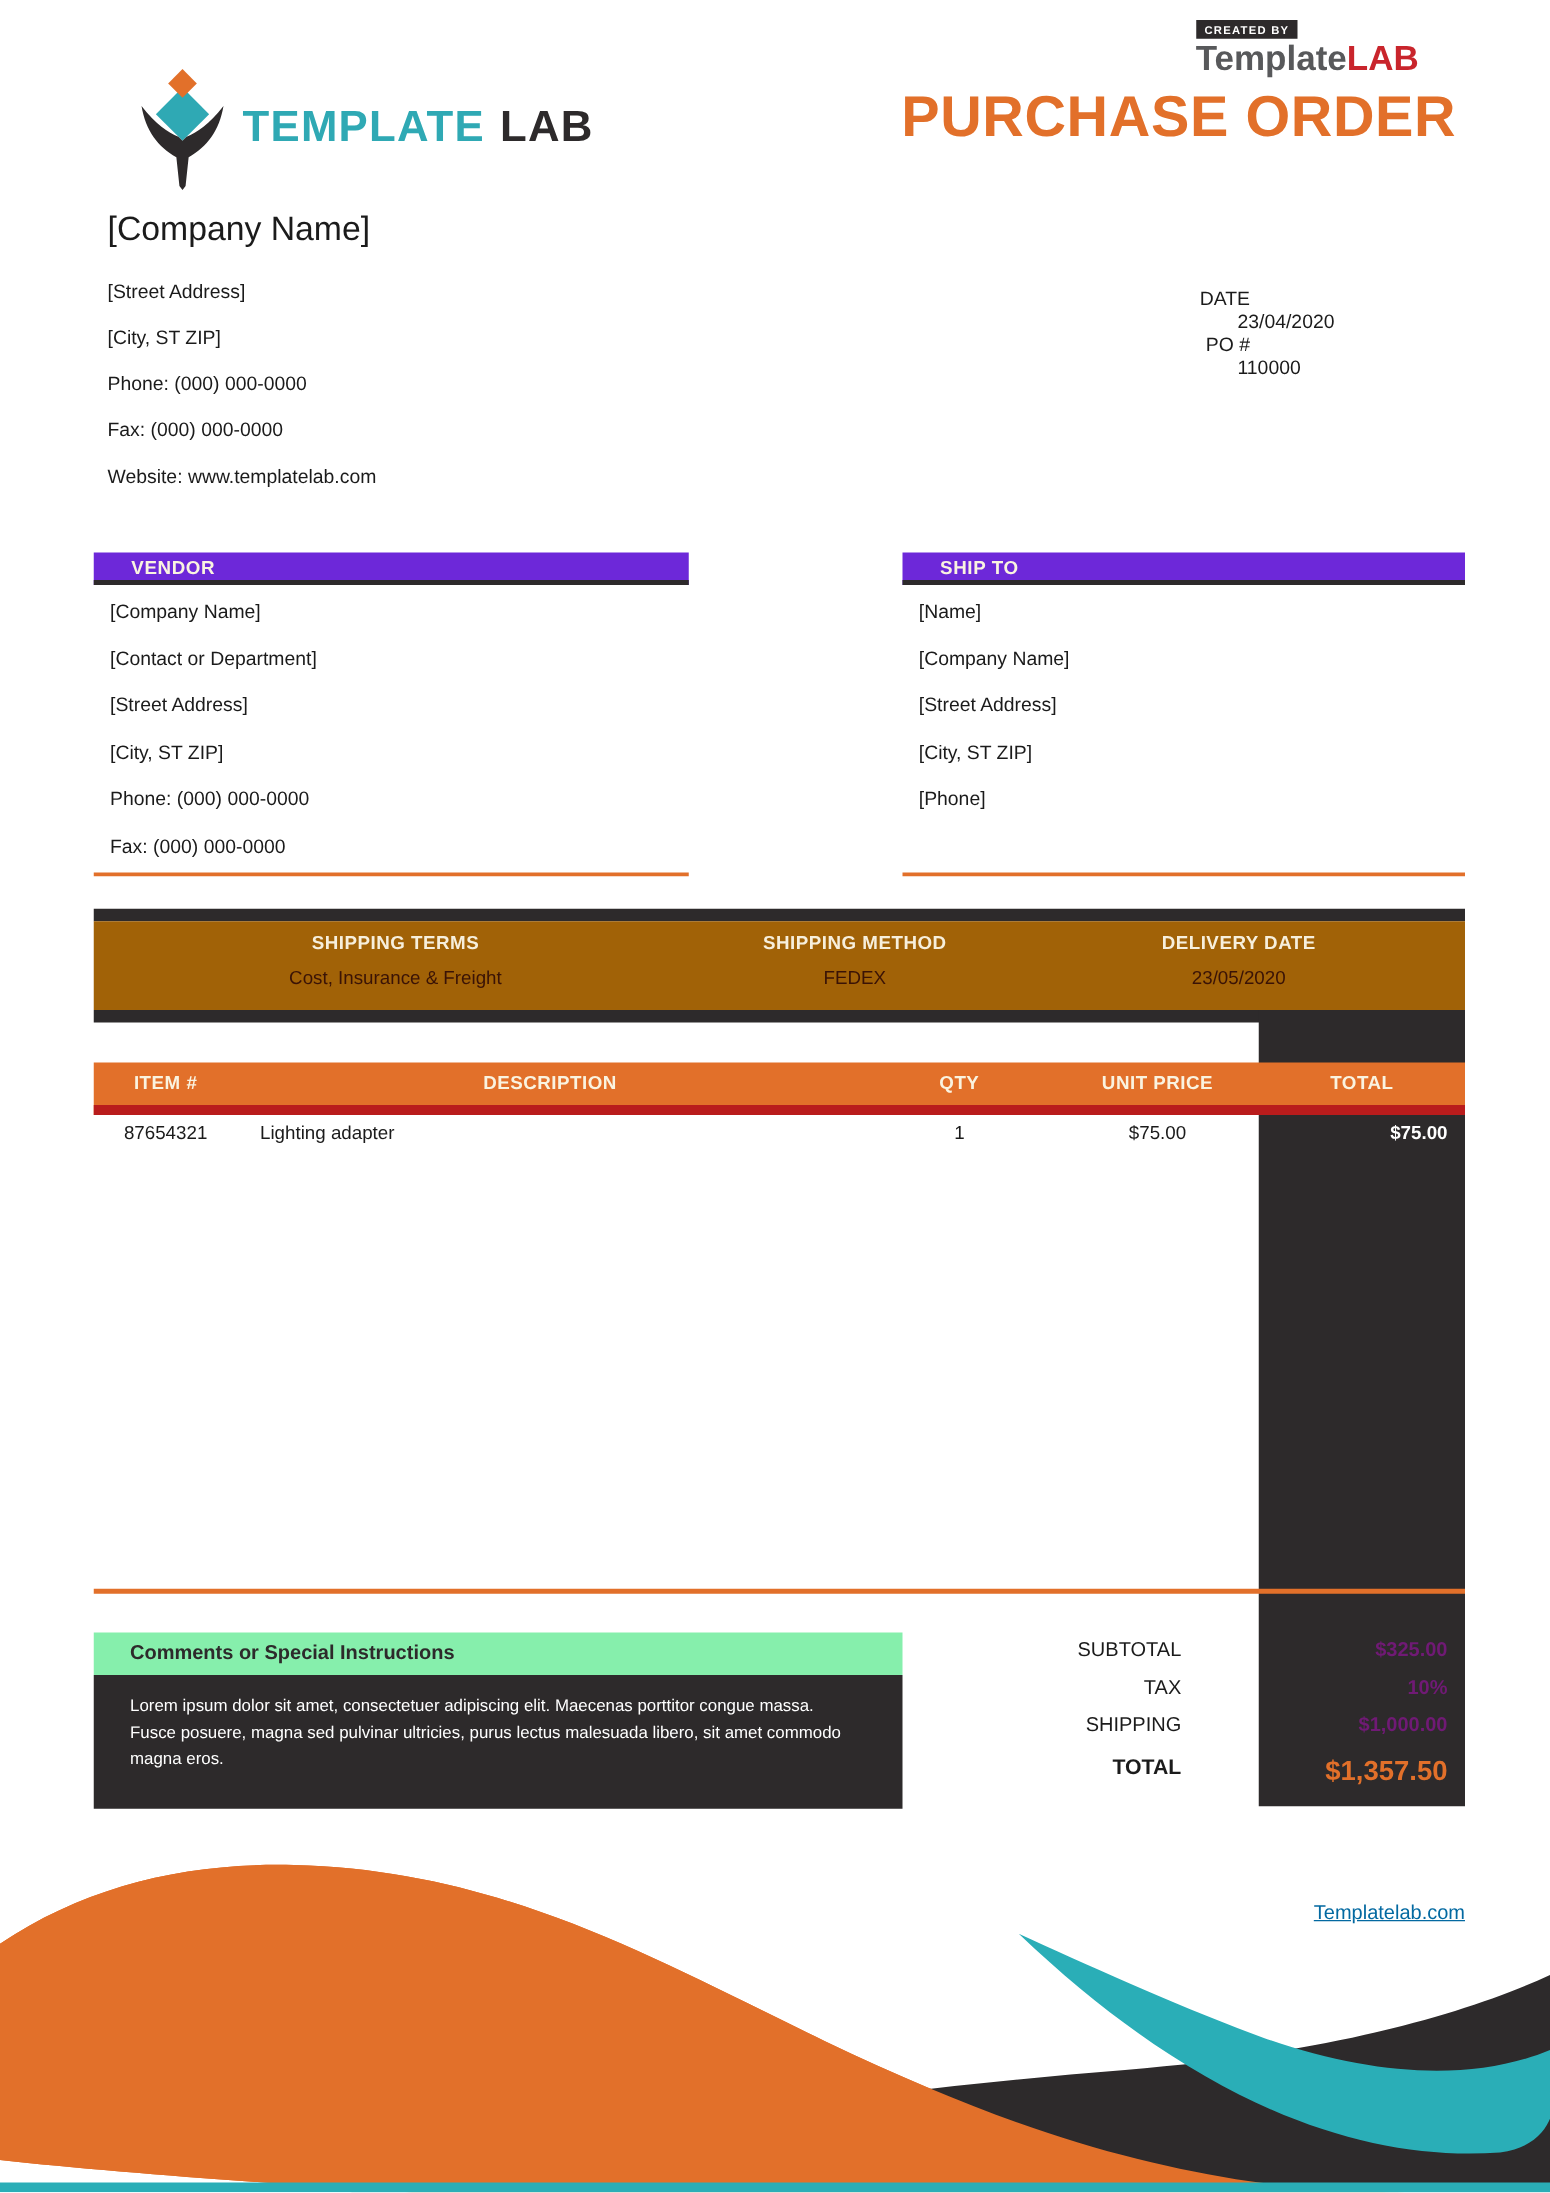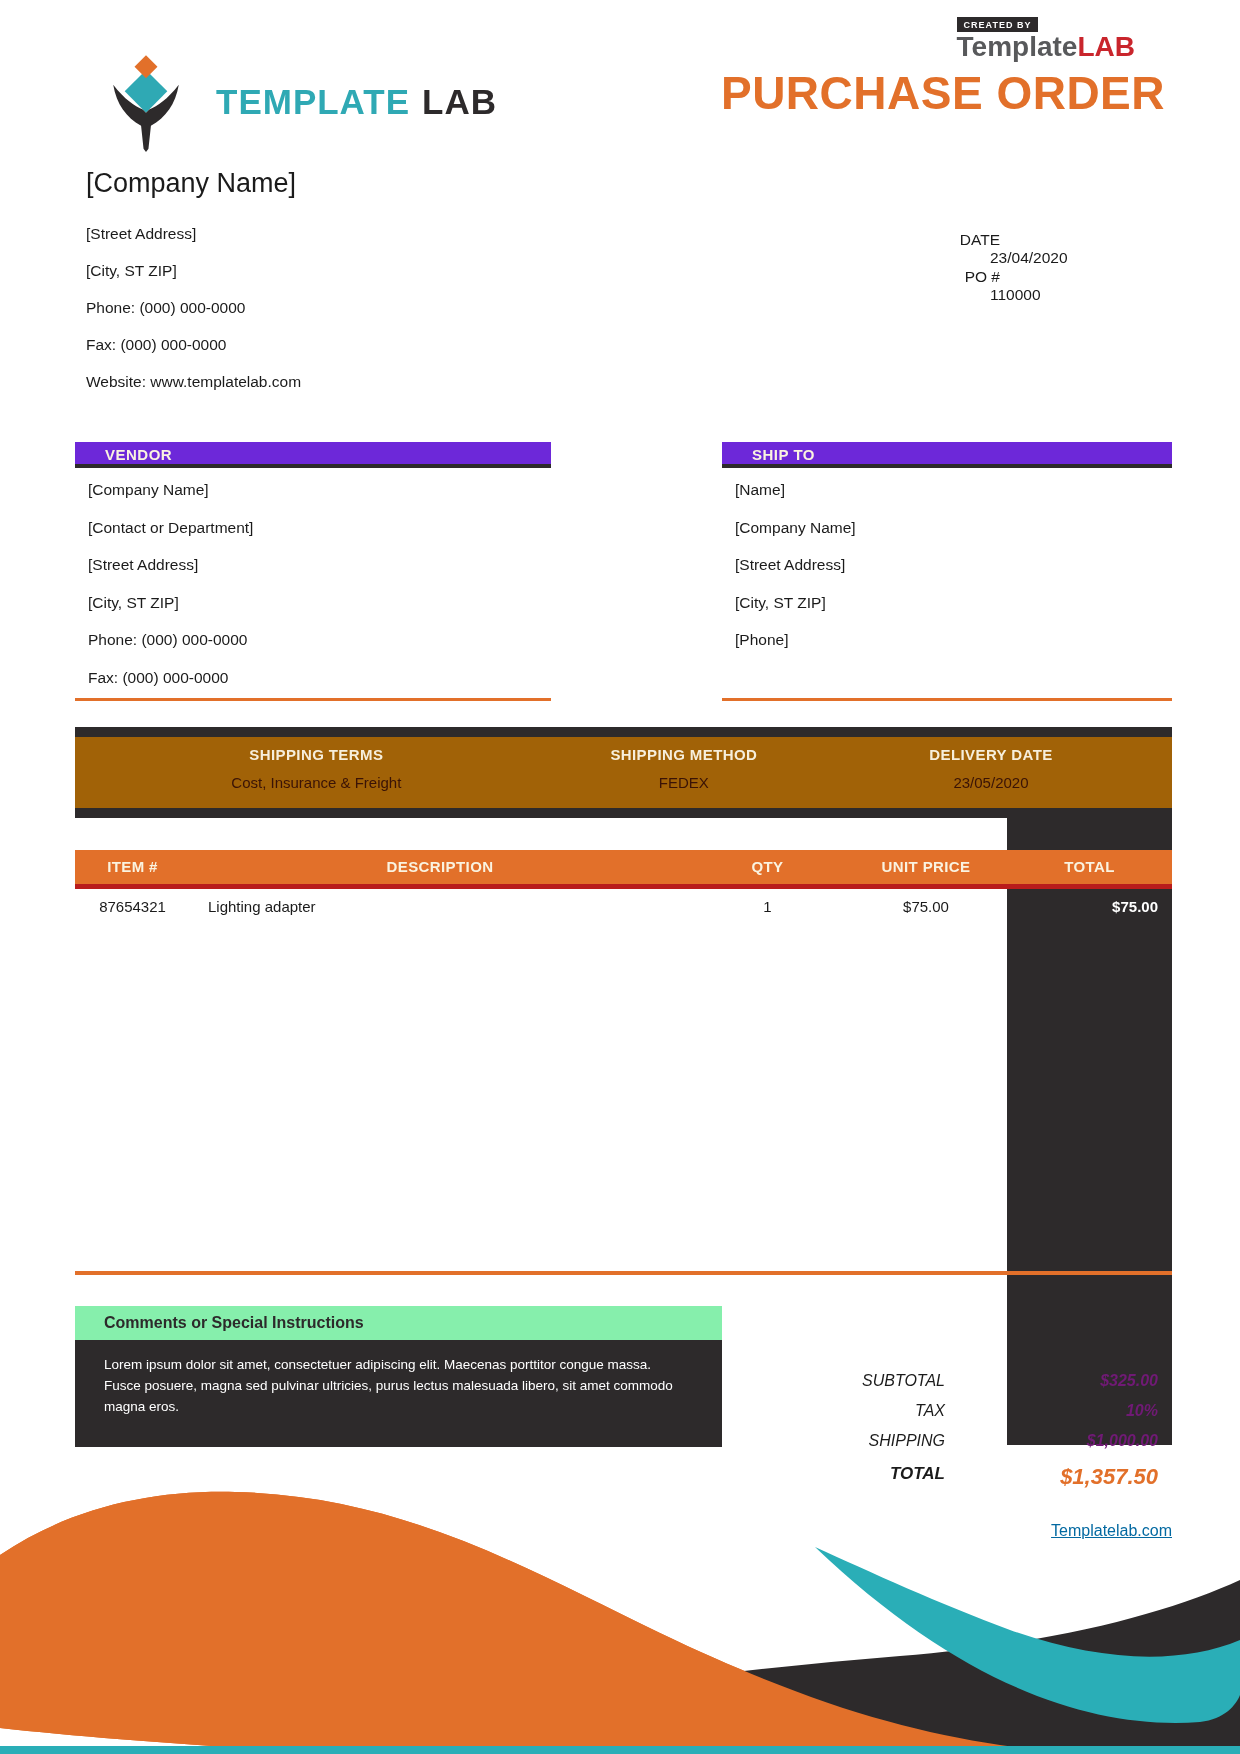--- a/index.html
+++ b/index.html
@@ -1,21 +1,21 @@
 <!DOCTYPE html>
 <html><head>
 <meta charset="utf-8">
 <style>
   html,body{margin:0;padding:0;background:#ffffff;}
   .page{
     position:relative;width:1240px;height:1754px;margin:0 auto;background:#ffffff;
     font-family:"Liberation Sans", sans-serif;color:#1b1b1b;overflow:hidden;
   }
   
-  .logo{position:absolute;left:105px;top:52px;display:flex;align-items:flex-end;gap:29px;}
+  .logo{position:absolute;left:105px;top:52px;display:flex;align-items:flex-end;gap:7px;}
   .logo svg{display:block;}
   .logo-text{font-size:35px;font-weight:700;letter-spacing:1px;white-space:nowrap;line-height:100px;}
   .logo-text .t1{color:#2FA9B4;}
   .logo-text .t2{color:#2D2A2B;margin-left:12px;}
   .created-badge{position:absolute;right:105px;top:14px;text-align:left;}
   .created-chip{display:inline-block;background:#2D2A2B;color:#ffffff;font-size:9px;font-weight:700;
     letter-spacing:1px;padding:3px 7px 2px 7px;}
   .created-wordmark{font-size:28px;font-weight:700;line-height:30px;white-space:nowrap;}
   .created-wordmark .w1{color:#58595B;}
   .created-wordmark .w2{color:#C9252C;}
@@ -42,32 +42,32 @@
   .band{position:absolute;left:75px;top:727px;width:1097px;}
   .band-edge{height:10px;background:#2D2A2B;}
   .band-orange{height:71px;background:#a16207;display:grid;grid-template-columns:44% 23% 33%;}
   .band-col{text-align:center;}
   .band-label{margin-top:9px;color:#F7EFDC;font-weight:700;font-size:15px;letter-spacing:0.4px;}
   .band-value{margin-top:11px;color:#3A1306;font-size:15px;}
   
   .dark-col{position:absolute;left:1007px;top:808px;width:165px;height:637px;background:#2D2A2B;z-index:1;}
   
   .items-header{position:absolute;left:75px;top:850px;width:1097px;height:34px;background:#E2702A;
-    border-bottom:5px solid #b91c1c;z-index:2;display:grid;grid-template-columns:115px 500px 155px 162px 165px;box-sizing:content-box;}
+    border-bottom:8px solid #b91c1c;z-index:2;display:grid;grid-template-columns:115px 500px 155px 162px 165px;box-sizing:content-box;}
   .items-header .hcell{color:#FAF3E0;font-weight:700;font-size:15px;line-height:34px;text-align:center;letter-spacing:0.4px;}
   .items-rows{position:absolute;left:75px;top:892px;width:1097px;z-index:2;}
   .item-row{display:grid;grid-template-columns:115px 500px 155px 162px 165px;height:34px;line-height:30px;font-size:15px;}
   .cell-item{text-align:center;}
   .cell-desc{padding-left:18px;}
   .cell-qty,.cell-unit{text-align:center;}
   .cell-total{text-align:right;padding-right:14px;color:#ffffff;font-weight:700;box-sizing:border-box;}
   
   .totals-rule{position:absolute;left:75px;top:1271px;width:1097px;height:4px;background:#E2702A;z-index:3;}
   
-  .totals{position:absolute;left:700px;top:1372px;width:458px;z-index:2;font-style:italic;}
+  .totals{position:absolute;left:700px;top:1312px;width:458px;z-index:2;}
   .totals-row{display:flex;height:20px;margin-bottom:10px;}
   .totals-row .tlabel{flex:1;text-align:right;font-size:16px;color:#1b1b1b;}
   .totals-row .tvalue{width:213px;text-align:right;font-size:16px;font-weight:700;color:#701a75;}
   .totals-row.grand{margin-top:12px;}
   .totals-row.grand .tlabel{font-weight:700;font-size:17px;}
   .totals-row.grand .tvalue{color:#E2702A;font-size:22px;}
   
   .comments{position:absolute;left:75px;top:1306px;width:647px;height:141px;z-index:2;}
   .comments-header{height:34px;background:#86efac;color:#2D2A2B;font-weight:700;font-size:16px;
     line-height:34px;padding-left:29px;box-sizing:border-box;}

